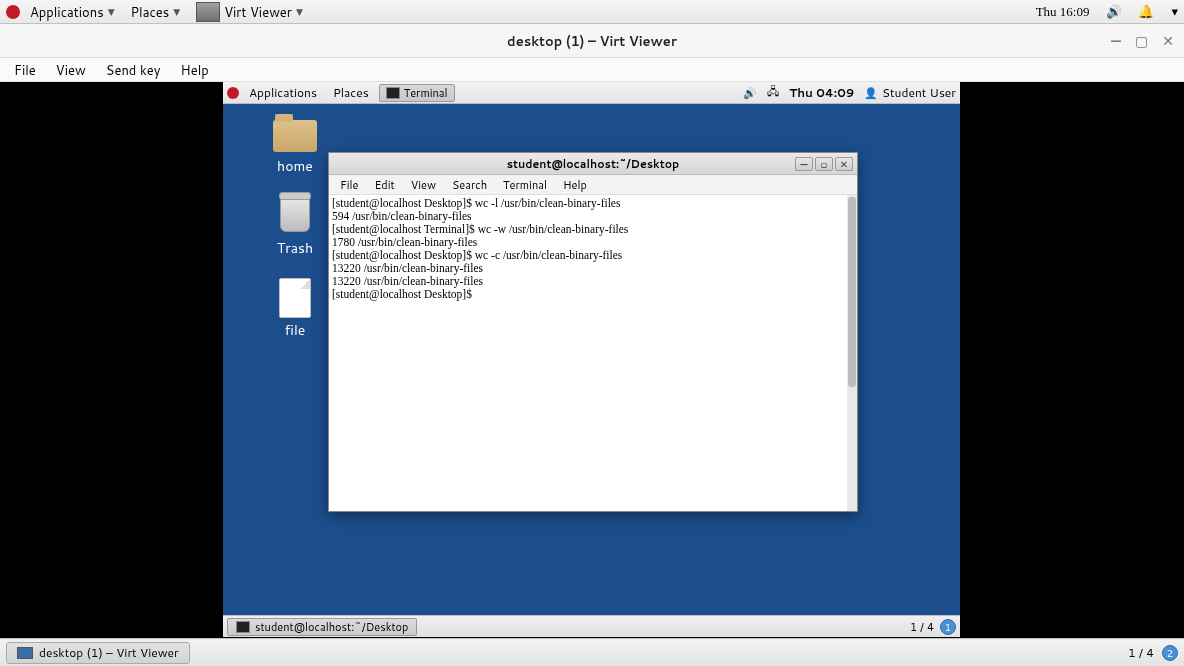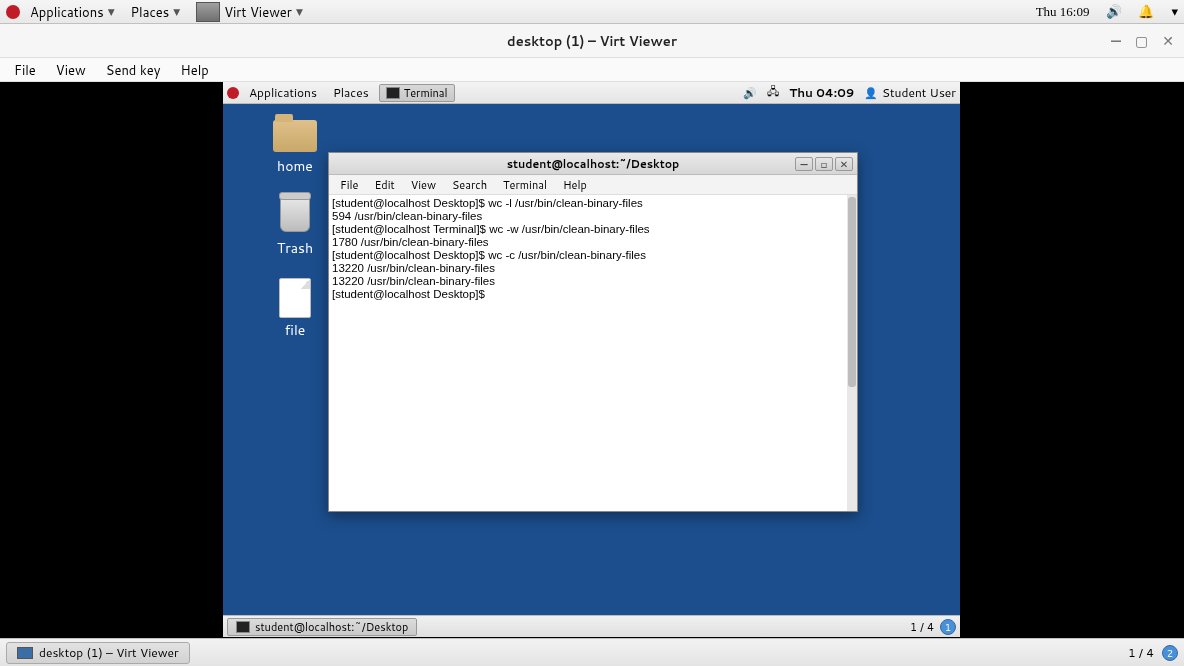--- a/index.html
+++ b/index.html
@@ -144,21 +144,21 @@
   background: #f3f3f3;
   border-bottom: 1px solid #ddd;
   display: flex; align-items: center;
   padding: 0 4px; gap: 2px;
   font-size: 11px;
 }
 .term-menu span { padding: 1px 7px; cursor: pointer; }
 .term-body {
   position: absolute; top: 42px; left: 0; right: 0; bottom: 0;
   background: #fff;
-  font-family: Liberation Sans, sans-serif;
+  font-family: Liberation Serif, serif;
   font-size: 11.5px;
   line-height: 13px;
   color: #000;
   padding: 2px 3px;
   overflow: hidden;
 }
 .term-body .line { white-space: pre; }
 .term-scrolltrack {
   position: absolute; right: 0; top: 42px; bottom: 0; width: 10px;
   background: #e8e8e8;

